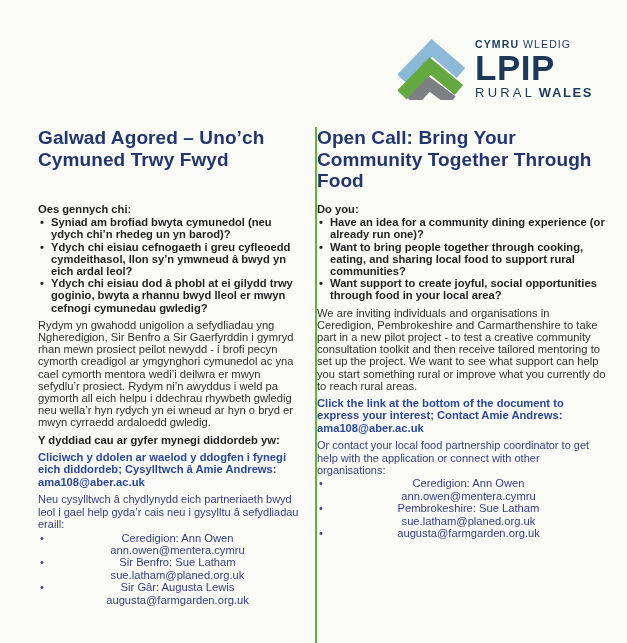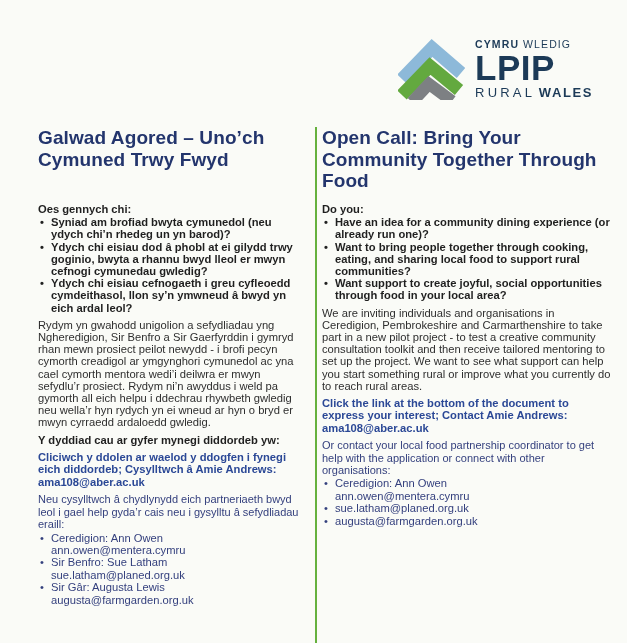--- a/index.html
+++ b/index.html
@@ -20,21 +20,21 @@
   .logo-top .b { font-weight: 700; }
   .logo-acronym { font-size: 35px; font-weight: 800; letter-spacing: 0.5px; margin: 2px 0 3px 0; line-height: 0.9; }
   .logo-bottom { font-size: 13px; white-space: nowrap; }
   .logo-bottom .light { letter-spacing: 3.2px; font-weight: 400; }
   .logo-bottom .b { letter-spacing: 1.6px; font-weight: 700; }
 
   
   .main { position: absolute; top: 127px; left: 0; right: 0; bottom: 0; display: flex; }
   .col-left  { width: 266px; margin-left: 38px; }
   .divider   { width: 2px; background: #66b13e; margin-left: 11px; flex: 0 0 2px; }
-  .col-right { width: 290px; margin-left: 5px; }
+  .col-right { width: 290px; }
 
   .title {
     font-size: 19px; line-height: 21.5px; font-weight: 700;
     color: #23356d; margin: 0 0 6px 0; min-height: 70px; letter-spacing: 0.1px;
   }
   .intro { font-weight: 700; color: #1f1f1f; font-size: 11.2px; line-height: 12.2px; margin: 0 0 1px 0; }
 
   ul.qs { list-style: none; margin: 0 0 5px 0; padding: 0;
           font-weight: 700; color: #1f1f1f; font-size: 11.2px; line-height: 12.2px; }
   ul.qs li { position: relative; padding-left: 13px; }
@@ -44,21 +44,21 @@
 
   .deadline { font-weight: 700; color: #1f1f1f; font-size: 11.2px; line-height: 12.4px; margin: 0 0 5px 0; }
   .deadline span { display: block; }
 
   .cta { font-weight: 700; color: #2b4896; font-size: 11.2px; line-height: 12.4px; margin: 0 0 5px 0; }
   .cta .email { display: inline; }
 
   .alt { color: #333f7d; font-size: 11px; line-height: 12.4px; margin: 0 0 1px 0; }
 
   ul.contacts { list-style: none; margin: 0; padding: 0;
-                color: #333f7d; font-size: 11.2px; line-height: 12.4px; }
+                color: #333f7d; font-size: 11.2px; line-height: 12.4px; text-align: center; }
   ul.contacts li { position: relative; padding-left: 13px; }
   ul.contacts li::before { content: "\2022"; position: absolute; left: 2px; }
   ul.contacts .contact-email { display: block; }
 </style>
 </head>
 <body>
 
 <div class="page">
 
   <div class="logo">
@@ -76,22 +76,22 @@
     </div>
   </div>
 
   <div class="main">
 
     <div class="col-left">
       <h1 class="title">Galwad Agored – Uno’ch Cymuned Trwy Fwyd</h1>
       <div class="intro">Oes gennych chi:</div>
       <ul class="qs">
         <li>Syniad am brofiad bwyta cymunedol (neu ydych chi’n rhedeg un yn barod)?</li>
+        <li>Ydych chi eisiau cefnogaeth i greu cyfleoedd cymdeithasol, llon sy’n ymwneud â bwyd yn eich ardal leol?</li>
         <li>Ydych chi eisiau dod â phobl at ei gilydd trwy goginio, bwyta a rhannu bwyd lleol er mwyn cefnogi cymunedau gwledig?</li>
-        <li>Ydych chi eisiau cefnogaeth i greu cyfleoedd cymdeithasol, llon sy’n ymwneud â bwyd yn eich ardal leol?</li>
       </ul>
       <p class="para">Rydym yn gwahodd unigolion a sefydliadau yng Ngheredigion, Sir Benfro a Sir Gaerfyrddin i gymryd rhan mewn prosiect peilot newydd - i brofi pecyn cymorth creadigol ar ymgynghori cymunedol ac yna cael cymorth mentora wedi’i deilwra er mwyn sefydlu’r prosiect. Rydym ni’n awyddus i weld pa gymorth all eich helpu i ddechrau rhywbeth gwledig neu wella’r hyn rydych yn ei wneud ar hyn o bryd er mwyn cyrraedd ardaloedd gwledig.</p>
       <div class="deadline">
         <span>Y dyddiad cau ar gyfer mynegi diddordeb yw:</span>
       </div>
       <p class="cta"><span>Cliciwch y ddolen ar waelod y ddogfen i fynegi eich diddordeb; Cysylltwch â Amie Andrews:</span> <span class="email">ama108@aber.ac.uk</span></p>
       <p class="alt">Neu cysylltwch â chydlynydd eich partneriaeth bwyd leol i gael help gyda’r cais neu i gysylltu â sefydliadau eraill:</p>
       <ul class="contacts">
         <li>
           <span class="contact-name">Ceredigion: Ann Owen</span>
@@ -120,20 +120,21 @@
       </ul>
       <p class="para">We are inviting individuals and organisations in Ceredigion, Pembrokeshire and Carmarthenshire to take part in a new pilot project - to test a creative community consultation toolkit and then receive tailored mentoring to set up the project. We want to see what support can help you start something rural or improve what you currently do to reach rural areas.</p>
       <p class="cta"><span>Click the link at the bottom of the document to express your interest; Contact Amie Andrews:</span> <span class="email">ama108@aber.ac.uk</span></p>
       <p class="alt">Or contact your local food partnership coordinator to get help with the application or connect with other organisations:</p>
       <ul class="contacts">
         <li>
           <span class="contact-name">Ceredigion: Ann Owen</span>
           <span class="contact-email">ann.owen@mentera.cymru</span>
         </li>
         <li>
+          <span class="contact-name">Pembrokeshire: Sue Latham</span>
           <span class="contact-email">sue.latham@planed.org.uk</span>
         </li>
         <li>
           <span class="contact-email">augusta@farmgarden.org.uk</span>
         </li>
       </ul>
     </div>
 
   </div>
 </div>

